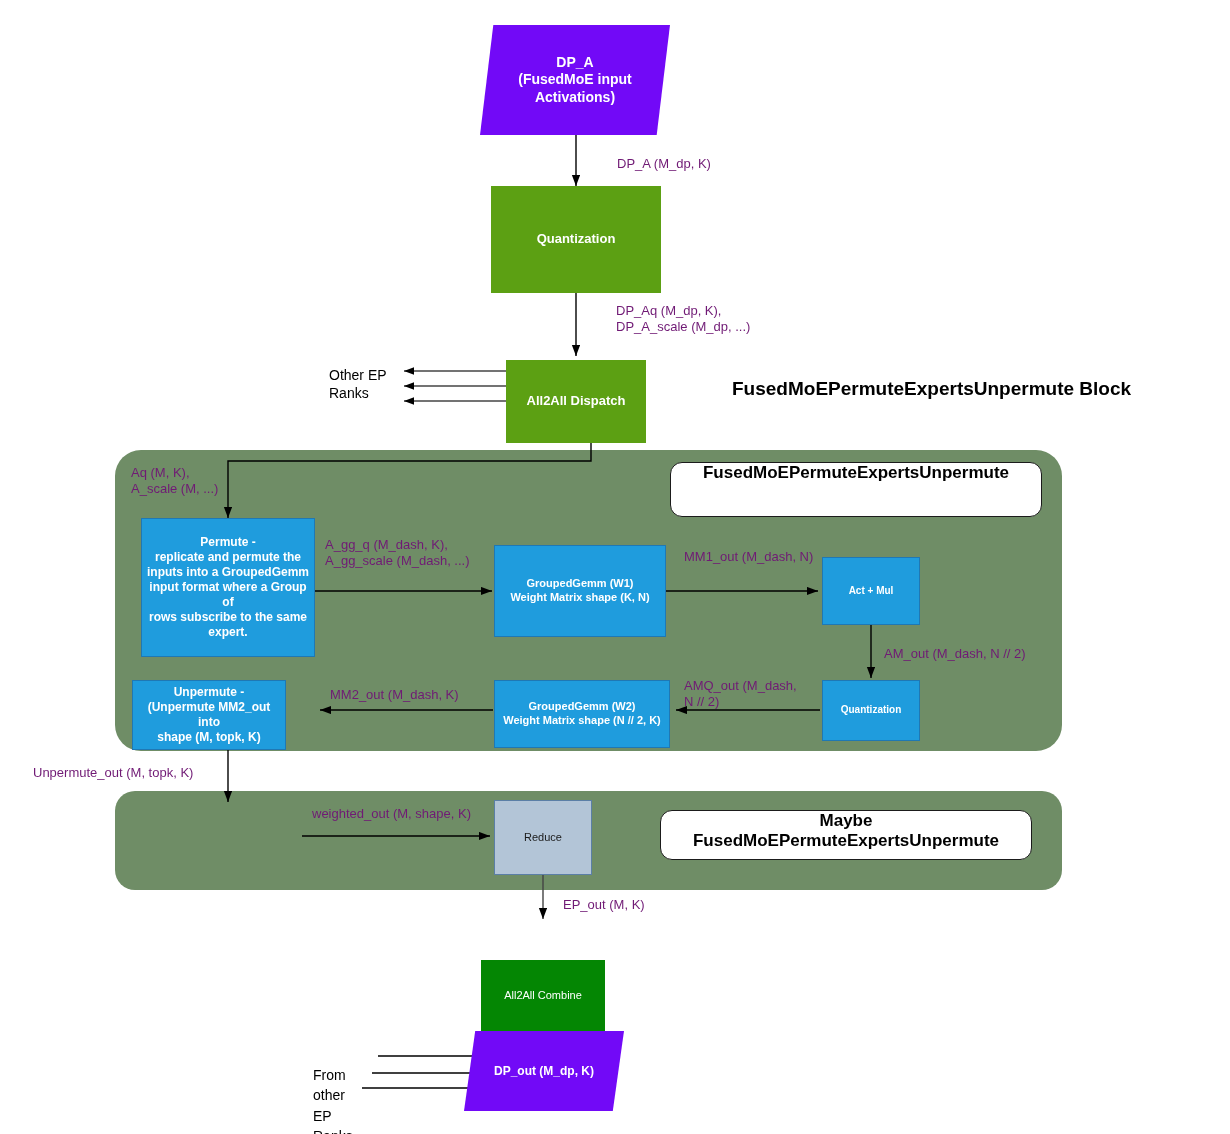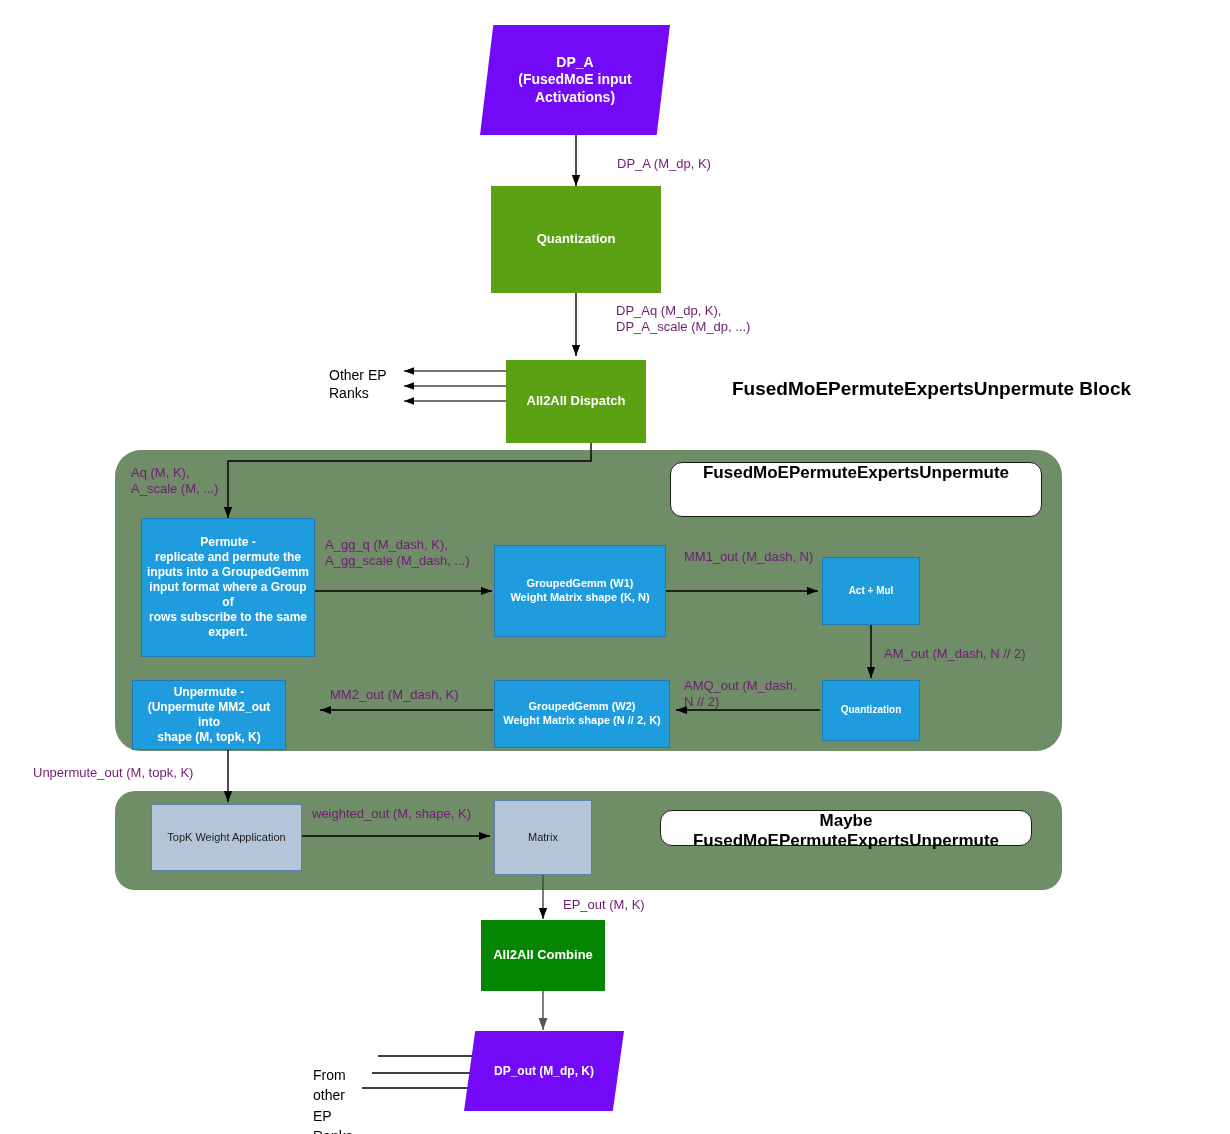--- a/index.html
+++ b/index.html
@@ -40,22 +40,23 @@
   
   .green-box {
     background: #5ca013;
     color: #ffffff;
     font-weight: bold;
   }
   
   .darkgreen-box {
     background: #048603;
     color: #ffffff;
-    font-weight: bold;
-    font-size: 13px;
+    font-weight: normal;
+    font-size: 11px;
+    margin-top: 40px;
   }
   
   .blue-box {
     background: #1f9cdd;
     color: #ffffff;
     font-weight: bold;
     font-size: 12px;
     border: 1px solid #1f78b4;
   }
   
@@ -198,41 +199,38 @@
   </div>
 
   <div class="node blue-box" style="left:494px; top:680px; width:176px; height:68px; font-size:11px;">
     <span class="lbl">GroupedGemm (W2)<br>Weight Matrix shape (N // 2, K)</span>
   </div>
 
   <div class="node blue-box" style="left:132px; top:680px; width:154px; height:70px;">
     <span class="lbl">Unpermute -<br>(Unpermute MM2_out  into<br>shape (M, topk, K)</span>
   </div>
 
-  <div class="node steel-box" style="left:151px; top:804px; width:151px; height:67px;">
-    <span class="lbl">TopK Weight Application</span>
-  </div>
 
   <div class="node steel-box" style="left:494px; top:800px; width:98px; height:75px;">
-    <span class="lbl">Matrix</span>
+    <span class="lbl">Reduce</span>
   </div>
 
   <div class="node darkgreen-box" style="left:481px; top:920px; width:124px; height:71px;">
     <span class="lbl">All2All Combine</span>
   </div>
 
   <div class="node parallelogram skew-top" style="left:464px; top:1031px; width:160px; height:80px; font-size:12px;">
     <span class="lbl">DP_out (M_dp, K)</span>
   </div>
 
   <div class="panel-caption" style="left:670px; top:462px; width:372px; height:55px; font-size:17px;">
     <span>FusedMoEPermuteExpertsUnpermute</span>
   </div>
 
-  <div class="panel-caption" style="left:660px; top:810px; width:372px; height:36px; font-size:17px;">
+  <div class="panel-caption" style="left:660px; top:810px; width:372px; height:50px; font-size:17px;">
     <span>Maybe<br>FusedMoEPermuteExpertsUnpermute</span>
   </div>
 
   <div class="edge-label" style="left:617px; top:156px;">DP_A (M_dp, K)</div>
 
   <div class="edge-label" style="left:616px; top:303px;">DP_Aq (M_dp, K),<br>DP_A_scale (M_dp, ...)</div>
 
   <div class="edge-label" style="left:131px; top:465px;">Aq (M, K),<br>A_scale (M, ...)</div>
 
   <div class="edge-label" style="left:325px; top:537px;">A_gg_q (M_dash, K),<br>A_gg_scale (M_dash, ...)</div>

